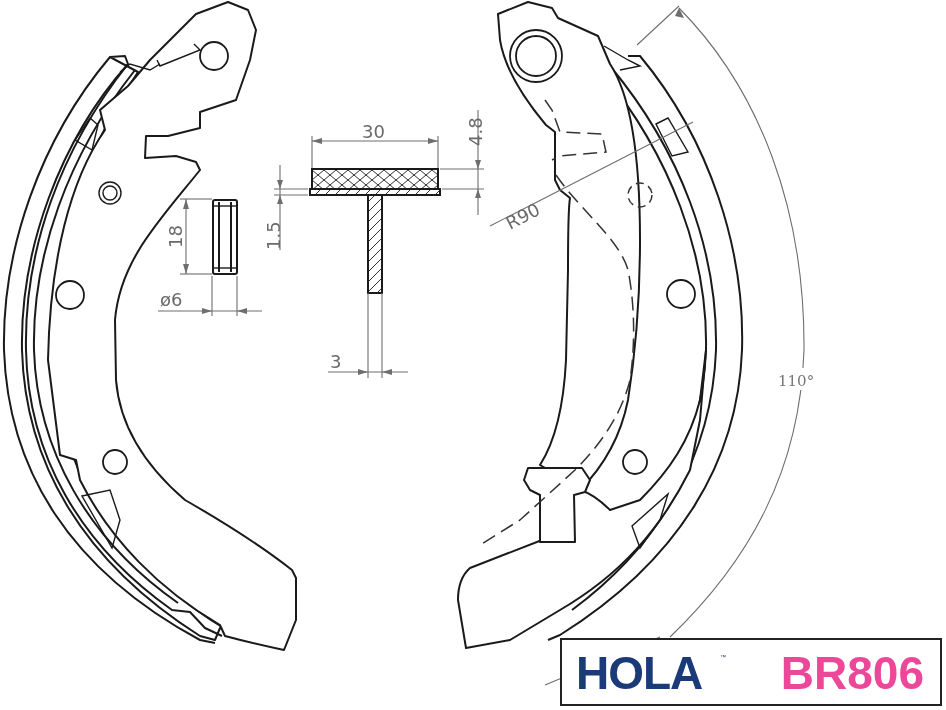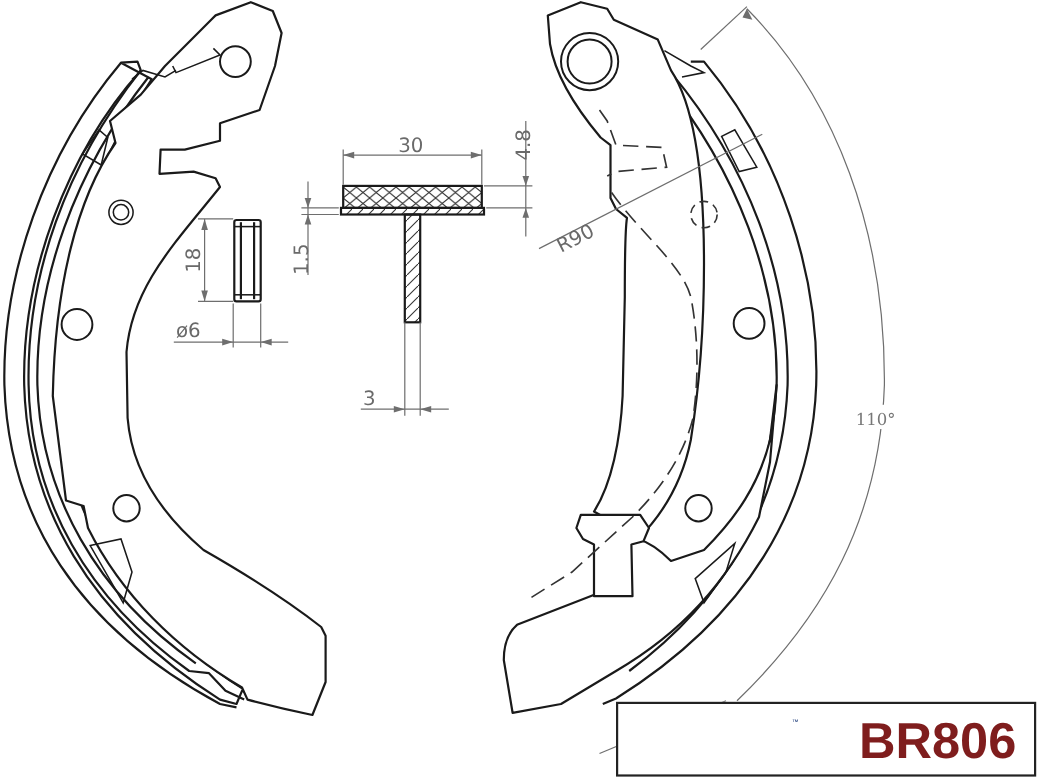--- a/index.html
+++ b/index.html
@@ -9,21 +9,21 @@
   .line { fill: none; stroke: #1a1a1a; stroke-width: 2; stroke-linejoin: round; }
   .thin { fill: none; stroke: #1a1a1a; stroke-width: 1.4; }
   .dash { fill: none; stroke: #333; stroke-width: 1.5; stroke-dasharray: 14 7; }
   .dim { fill: none; stroke: #6e6e6e; stroke-width: 1.1; }
   .dimtxt { fill: #6a6a6a; font-family: "DejaVu Sans", sans-serif; font-size: 18px; }
   .dimtxt-s { fill: #777; font-family: "DejaVu Serif", serif; font-size: 15px; }
   .hole { fill: #ffffff; stroke: #1a1a1a; stroke-width: 1.8; }
   #brand-box { position: absolute; left: 560px; top: 638px; width: 382px; height: 68px; border: 2px solid #222; background: #fff; box-sizing: border-box; }
   #brand-logo { position: absolute; left: 14px; top: 6px; font-family: "Liberation Sans", sans-serif; font-weight: bold; font-size: 46px; letter-spacing: -1px; color: #1b3a78; }
   #brand-tm { position: absolute; left: 158px; top: 14px; font-size: 6px; color: #1b3a78; font-family: "Liberation Sans", sans-serif; }
-  #part-number { position: absolute; right: 16px; top: 6px; font-family: "Liberation Sans", sans-serif; font-weight: bold; font-size: 46px; color: #7f1d1d; }
+  #part-number { position: absolute; right: 16px; top: 6px; font-family: "Liberation Sans", sans-serif; font-weight: bold; font-size: 46px; color: #ec4899; }
 </style>
 </head>
 <body>
 
 <svg id="drawing" viewBox="0 0 946 710" xmlns="http://www.w3.org/2000/svg">
 
   <g>
 
     <path class="part" d="M110,57 L125,56 L128,64
          C60,140 20,250 22,350
@@ -199,15 +199,16 @@
     <line class="dim" x1="212" y1="276" x2="212" y2="316"></line>
     <line class="dim" x1="237" y1="276" x2="237" y2="316"></line>
     <line class="dim" x1="158" y1="311" x2="262" y2="311"></line>
     <polygon points="212,311 202,308 202,314" fill="#6e6e6e"></polygon>
     <polygon points="237,311 247,308 247,314" fill="#6e6e6e"></polygon>
     <text class="dimtxt" x="160" y="306">ø6</text>
   </g>
 </svg>
 
 <div id="brand-box">
+  <span id="brand-logo">HOLA</span>
   <span id="brand-tm">™</span>
   <span id="part-number">BR806</span>
 </div>
 
 </body></html>

